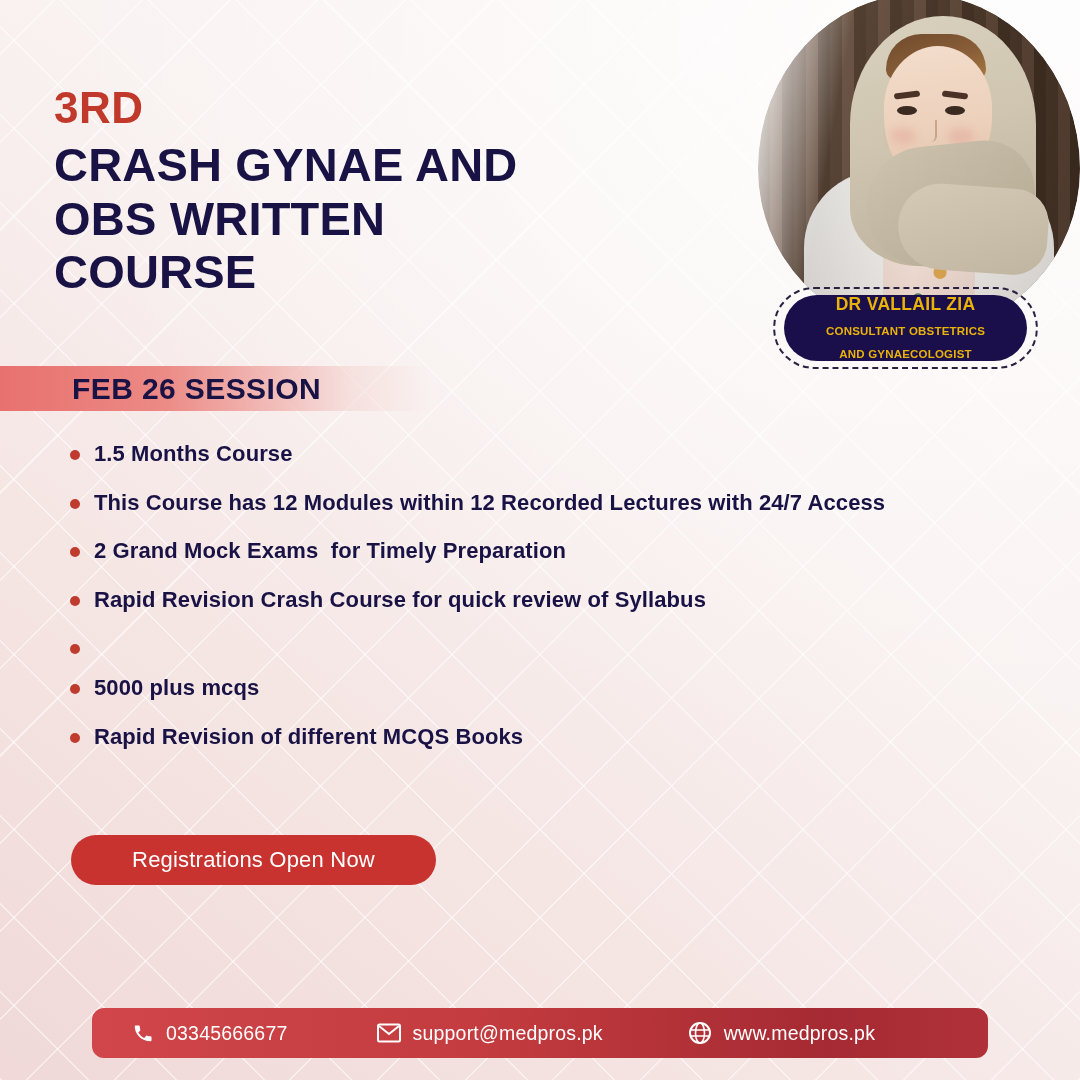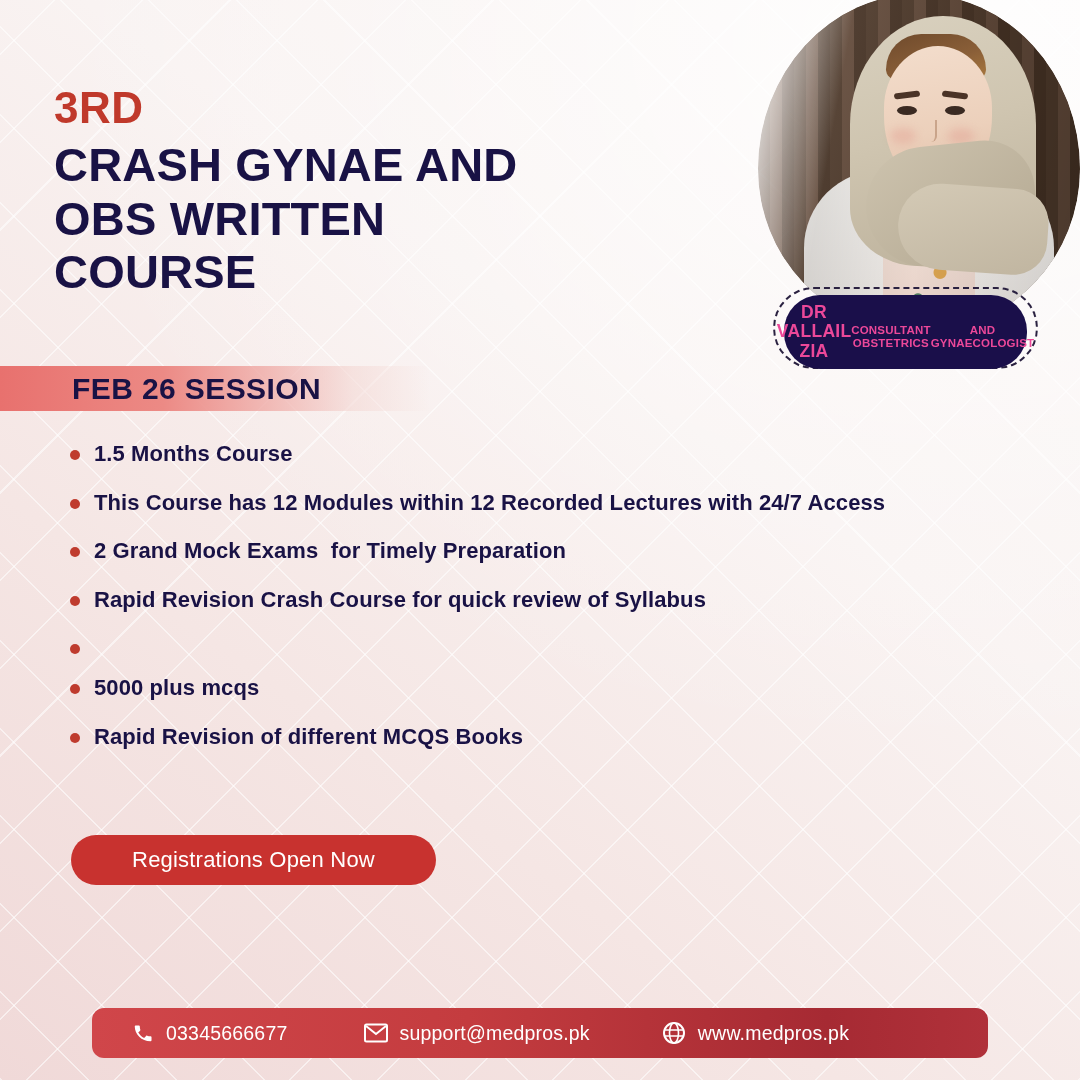--- a/index.html
+++ b/index.html
@@ -153,26 +153,26 @@
   .badge-outline {
     position:absolute;
     left:773px; top:287px;
     width:265px; height:82px;
     border:2px dashed #2a2140;
     border-radius:44px;
   }
   .badge {
     position:absolute;
     left:784px; top:295px;
-    width:243px; height:74px;
+    width:243px; height:66px;
     background:#1a0f4a;
     border-radius:36px;
-    display:flex; flex-direction:row;
+    display:flex; flex-direction:column;
     align-items:center; justify-content:center;
-    color:#ec4899;
+    color:#eab308;
     text-align:center;
     line-height:1.12;
   }
   .badge-name { font-size:17.5px; font-weight:700; letter-spacing:.3px; }
   .badge-role { font-size:11.5px; font-weight:600; letter-spacing:.2px; margin-top:10px; }
 
   
   .headline { position:absolute; left:54px; top:86px; }
   .edition {
     font-size:44px; font-weight:700; letter-spacing:.5px;
@@ -227,21 +227,21 @@
     color:#ffffff; font-size:22px; font-weight:400; letter-spacing:.2px;
     cursor:pointer; border:none;
   }
 
   
   .footer {
     position:absolute; left:92px; top:1008px;
     width:896px; height:50px;
     background:linear-gradient(90deg, #d0464a 0%, #c43c3f 42%, #a62a33 82%, #b0313a 100%);
     border-radius:12px;
-    display:flex; align-items:center;
+    display:flex; align-items:center;gap:13px;
   }
   .contact {
     display:flex; align-items:center;
     color:#ffffff; font-size:19.5px; letter-spacing:.2px;
   }
   .contact .ico { margin-right:12px; display:flex; align-items:center; }
   .c-phone { margin-left:40px; }
   .c-mail  { margin-left:76px; }
   .c-web   { margin-left:72px; }
   svg { display:block; }

